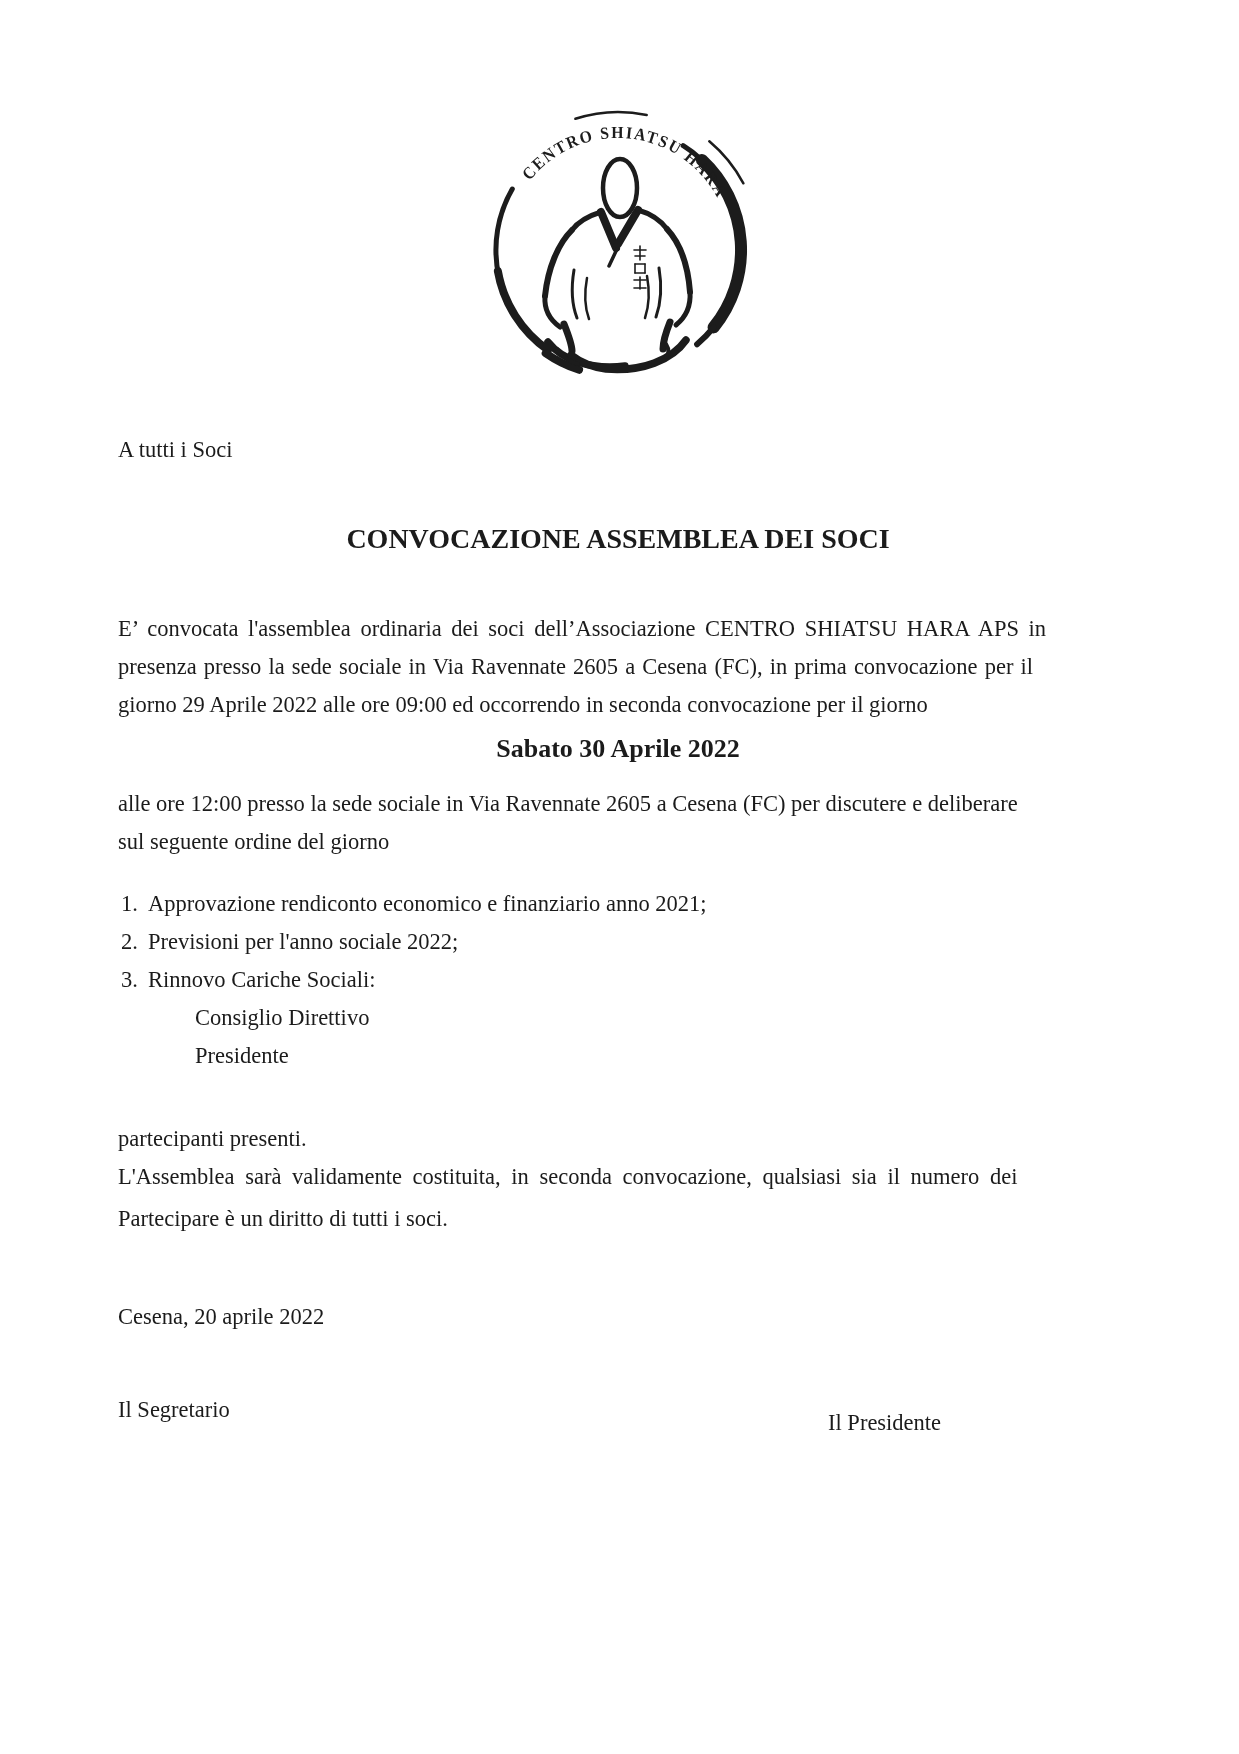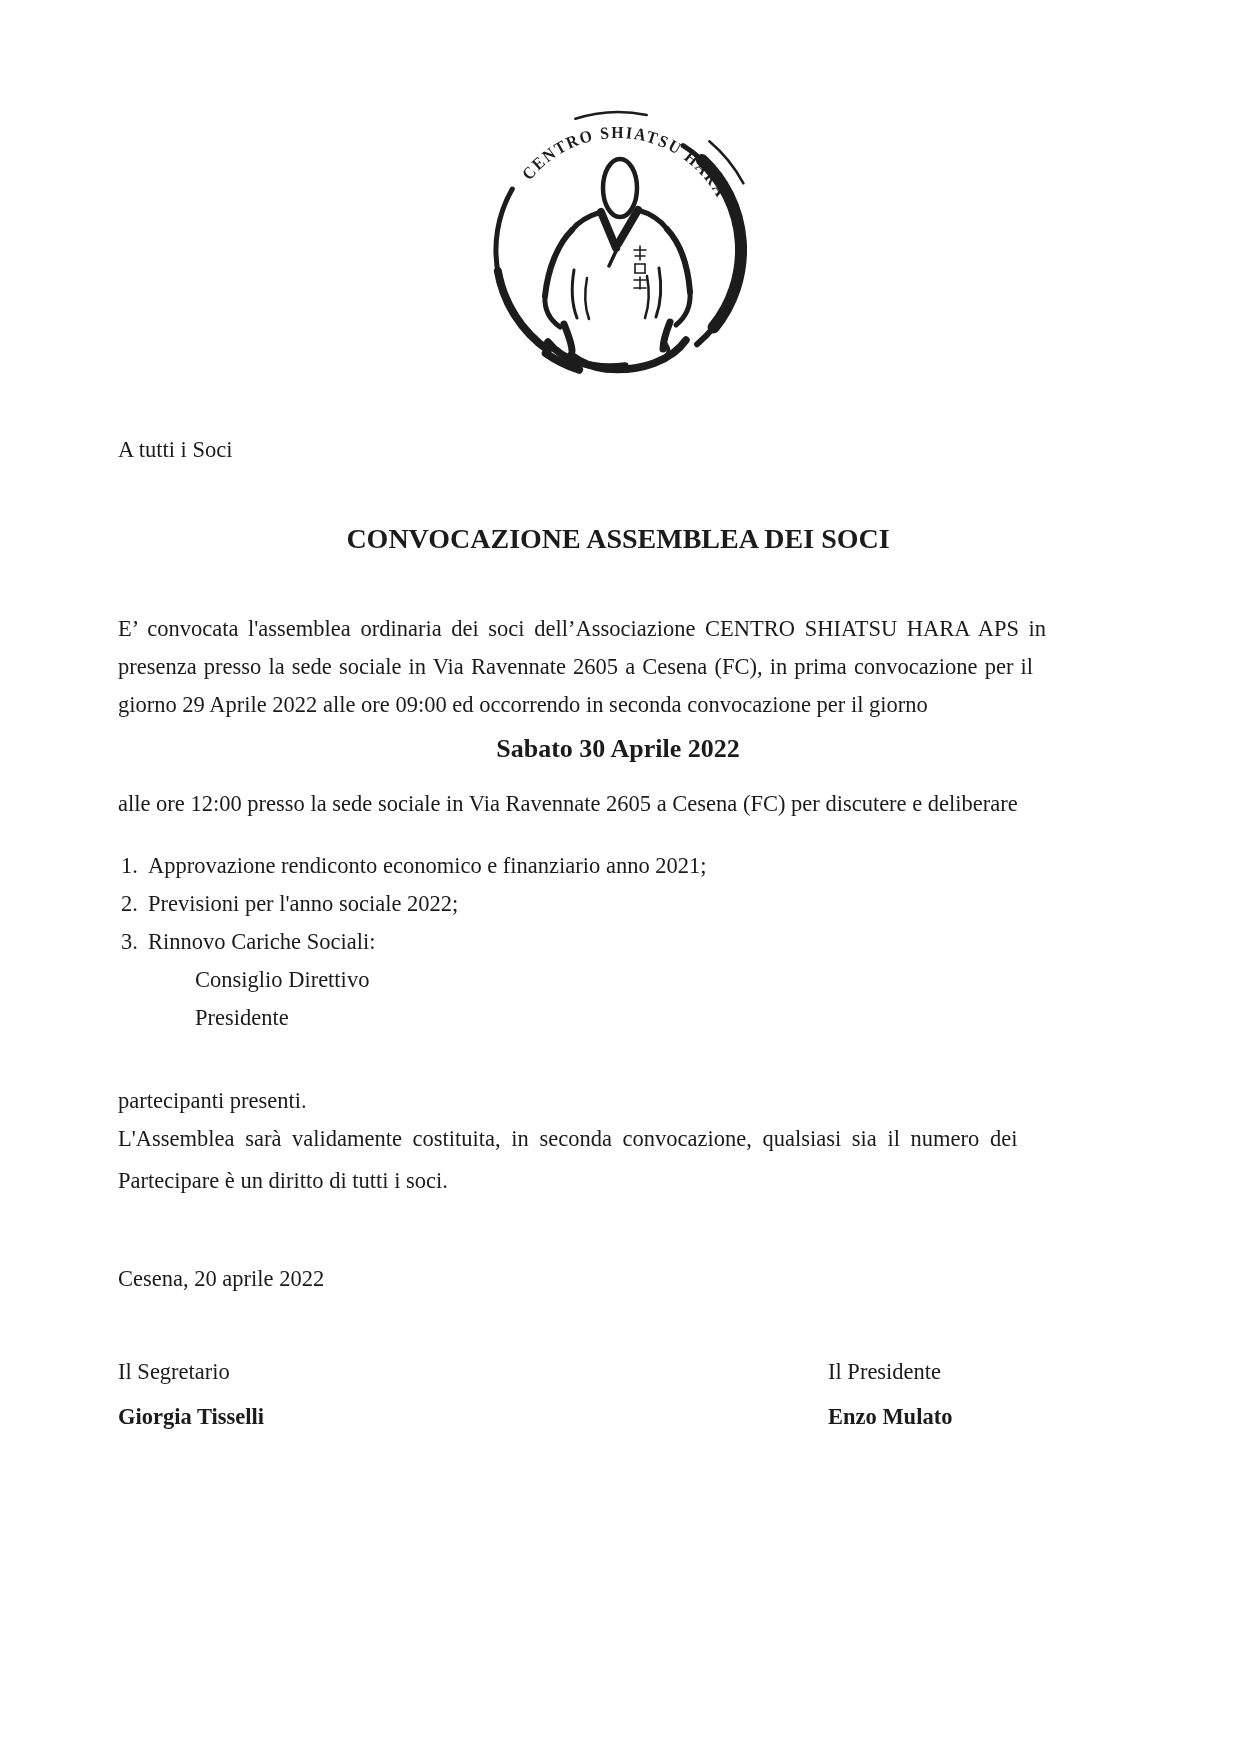--- a/index.html
+++ b/index.html
@@ -55,21 +55,21 @@
   .agenda { margin-top: 24px; }
   .agenda-row { display: flex; }
   .agenda-num { flex: 0 0 30px; padding-left: 3px; white-space: nowrap; }
   .agenda-text { white-space: nowrap; }
   .agenda-sub { padding-left: 77px; white-space: nowrap; }
   .para3 { margin-top: 45px; }
   .para4 { margin-top: 4px; }
   .dateline { margin-top: 60px; }
   .sig-row { position: relative; margin-top: 55px; height: 38px; }
   .names-row { position: relative; margin-top: 7px; height: 38px; }
-  .sig-right { position: absolute; left: 710px; top: 0; white-space: nowrap; }
+  .sig-right { position: absolute; left: 710px; top: 13px; white-space: nowrap; }
   .sig-left { position: absolute; left: 0; top: 0; white-space: nowrap; }
   .sig-name { font-weight: bold; }
   .logo svg .stroke { fill: none; stroke: #1c1c1c; stroke-linecap: round; }
   .logo svg text {
     font-family: "Liberation Serif", serif;
     font-weight: 600;
     font-size: 17px;
     letter-spacing: 2px;
     fill: #1c1c1c;
   }
@@ -145,20 +145,21 @@
     <div class="para1">
       <div class="line ws1">E’ convocata l'assemblea ordinaria dei soci dell’Associazione CENTRO SHIATSU HARA APS in</div>
       <div class="line ws2">presenza presso la sede sociale in Via Ravennate 2605 a Cesena (FC), in prima convocazione per il</div>
       <div class="line">giorno 29 Aprile 2022 alle ore 09:00 ed occorrendo in seconda convocazione per il giorno</div>
     </div>
 
     <div class="highlight-date">Sabato 30 Aprile 2022</div>
 
     <div class="para2">
       <div class="line">alle ore 12:00 presso la sede sociale in Via Ravennate 2605 a Cesena (FC) per discutere e deliberare</div>
+      <div class="line">sul seguente ordine del giorno</div>
     </div>
 
     <div class="agenda">
       <div class="agenda-row">
         <span class="agenda-num">1.</span>
         <span class="agenda-text">Approvazione rendiconto economico e finanziario anno 2021;</span>
       </div>
       <div class="agenda-row">
         <span class="agenda-num">2.</span>
         <span class="agenda-text">Previsioni per l'anno sociale 2022;</span>
@@ -178,19 +179,15 @@
 
     <div class="line para4">Partecipare è un diritto di tutti i soci.</div>
 
     <div class="line dateline">Cesena, 20 aprile 2022</div>
 
     <div class="sig-row">
       <span class="sig-left">Il Segretario</span>
       <span class="sig-right">Il Presidente</span>
     </div>
 
-    <div class="names-row">
-      <span class="sig-left sig-name">Giorgia Tisselli</span>
-      <span class="sig-right sig-name">Enzo Mulato</span>
-    </div>
 
   </div>
 </div>
 
 </body></html>

